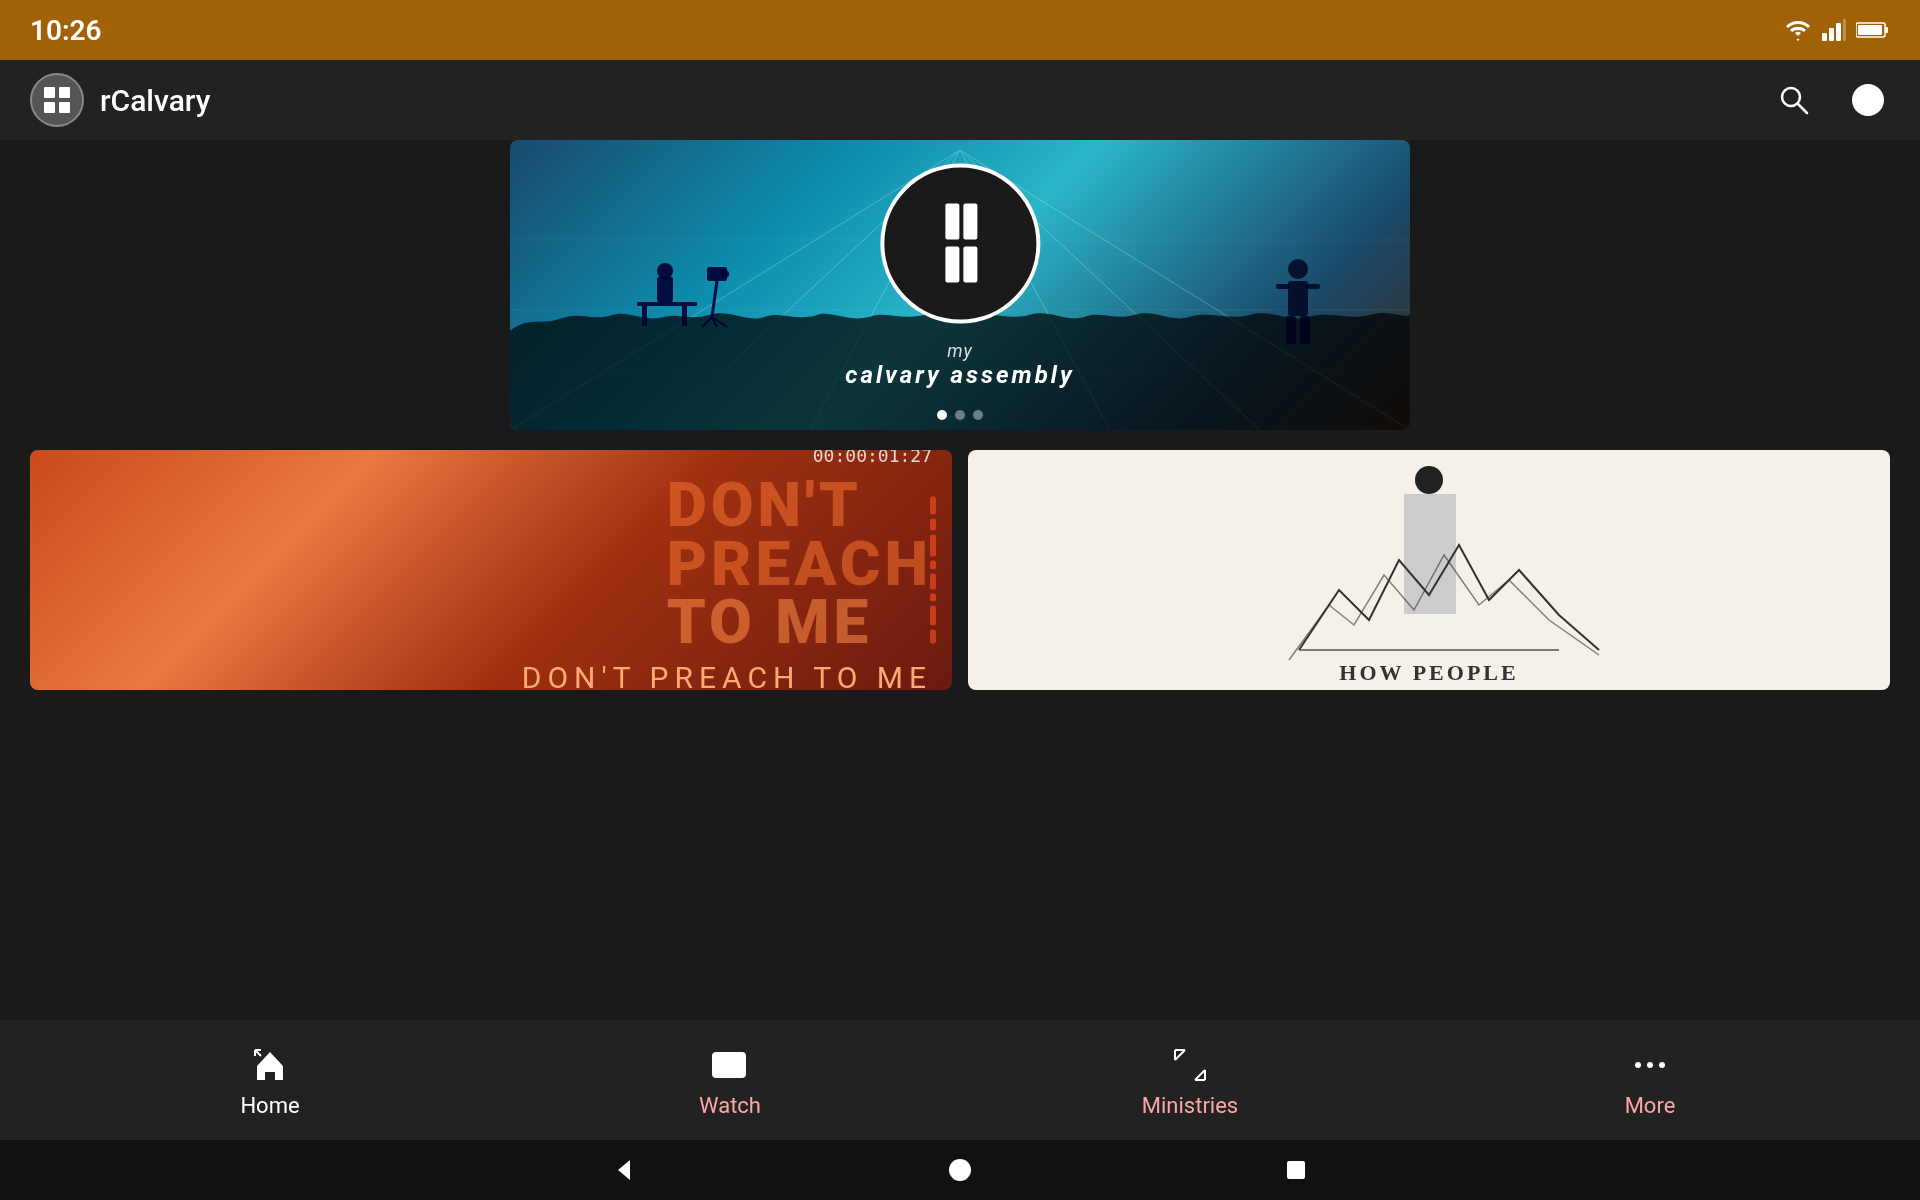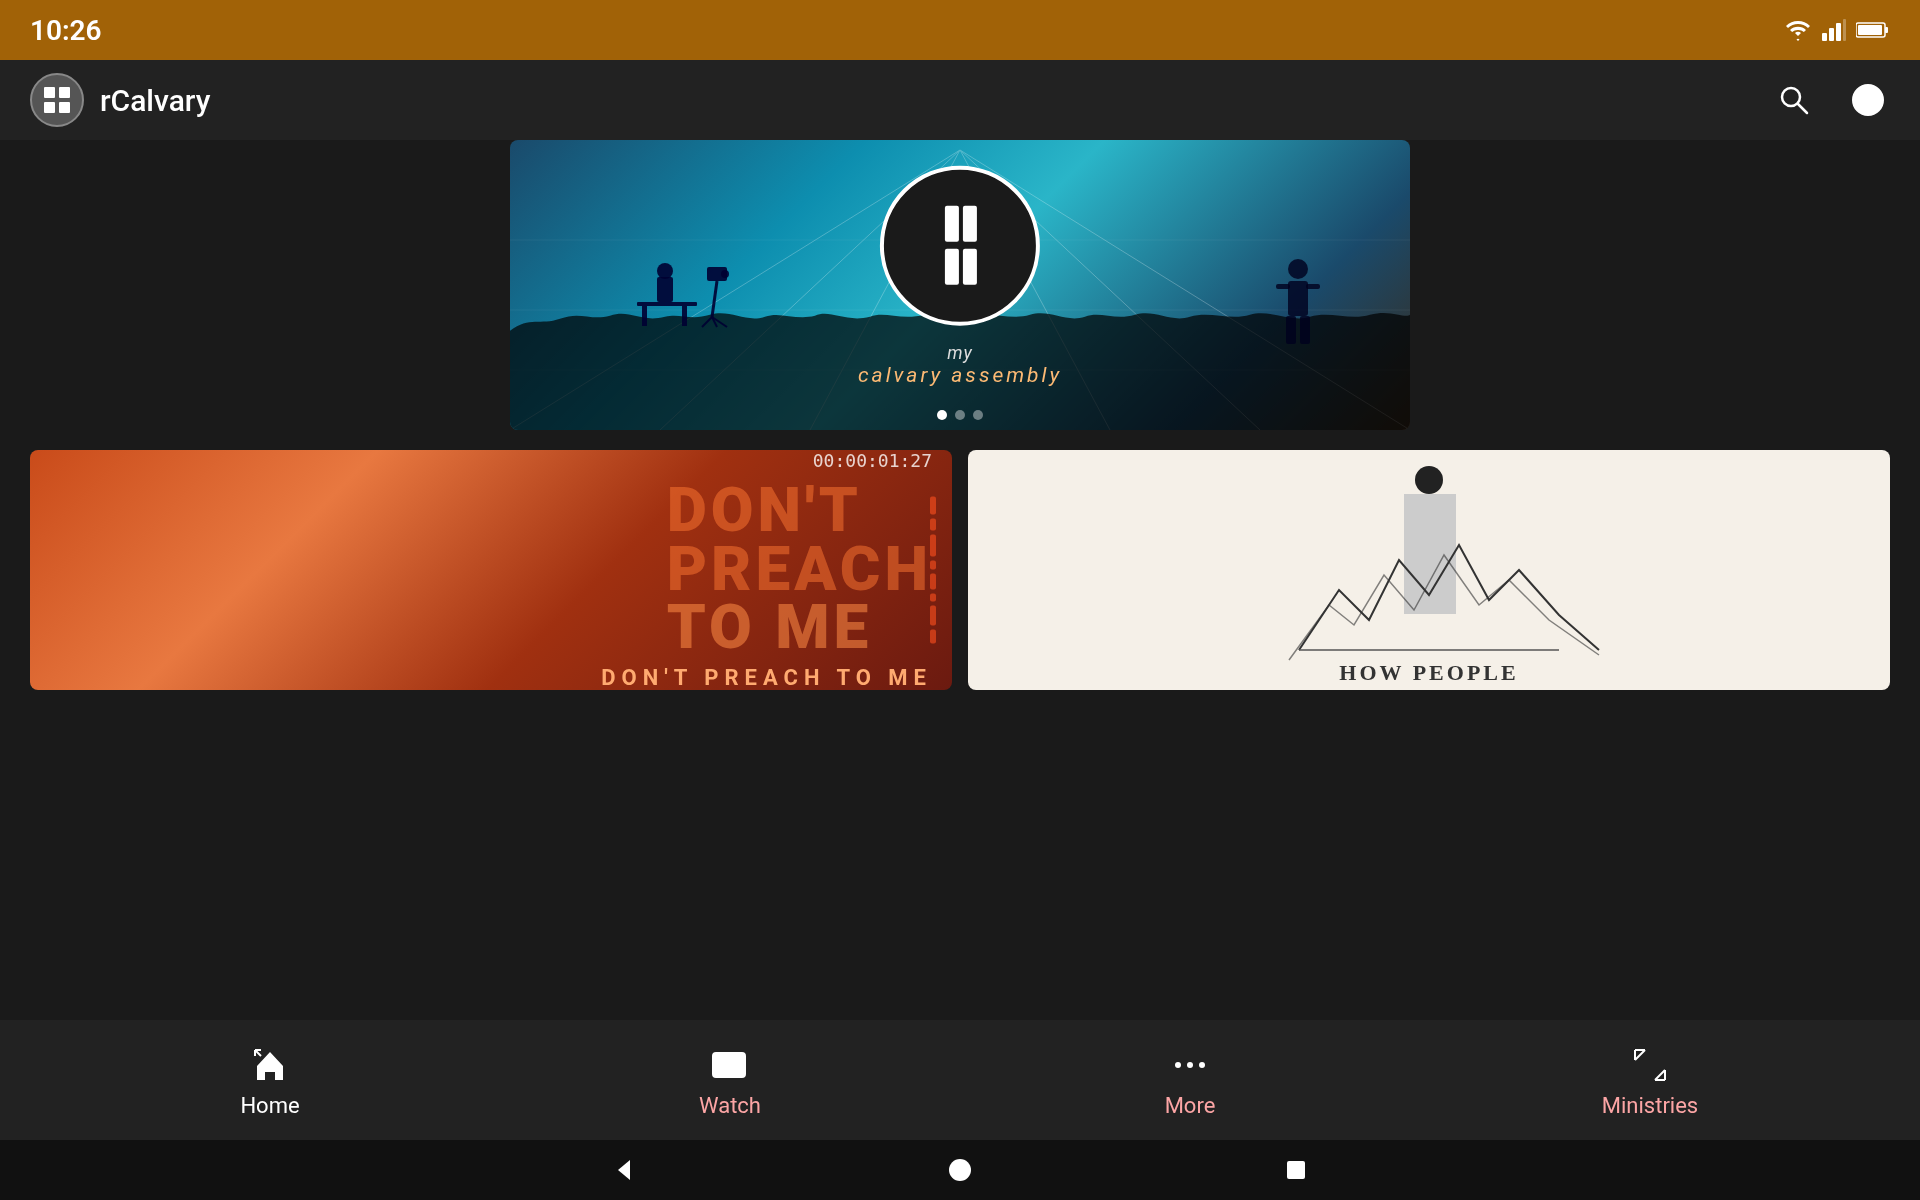--- a/index.html
+++ b/index.html
@@ -198,22 +198,22 @@
     .card-title-big {
       font-size: 62px;
       font-weight: 900;
       color: rgba(255,120,50,0.5);
       line-height: 0.95;
       letter-spacing: 4px;
       text-transform: uppercase;
     }
     .card-subtitle {
       margin-top: 8px;
-      font-size: 22px;
-      font-weight: 700;
+      font-size: 30px;
+      font-weight: 400;
       color: #ffaa70;
       letter-spacing: 6px;
       text-transform: uppercase;
     }
     .card-noise {
       position: absolute;
       right: 16px;
       top: 50%;
       transform: translateY(-50%);
       display: flex;
@@ -425,21 +425,21 @@
         <svg class="hero-logo-icon" viewBox="0 0 90 90" fill="white">
 
           <rect x="30" y="5" width="14" height="36" rx="2"></rect>
           <rect x="48" y="5" width="14" height="36" rx="2"></rect>
           <rect x="30" y="48" width="14" height="36" rx="2"></rect>
           <rect x="48" y="48" width="14" height="36" rx="2"></rect>
         </svg>
       </div>
       <div class="hero-title">
         <div style="font-style:italic;font-size:18px;color:#ddd;">my</div>
-        <div style="font-size:21px;letter-spacing:3px;color:#fdba74;">calvary assembly</div>
+        <div style="font-size:24px;letter-spacing:3px;color:#ffffff;font-weight:bold;">calvary assembly</div>
       </div>
     </div>
 
     <div class="hero-dots">
       <div class="hero-dot active"></div>
       <div class="hero-dot"></div>
       <div class="hero-dot"></div>
     </div>
   </div>
 
@@ -510,42 +510,42 @@
         <polygon points="14,13 28,19 14,25" fill="white"></polygon>
       </svg>
     </div>
     <span class="nav-label">Watch</span>
   </div>
 
 
   <div class="nav-item">
     <div class="nav-icon">
       <svg width="38" height="38" viewBox="0 0 38 38" fill="white">
-        <circle cx="7" cy="19" r="3"></circle>
-        <circle cx="19" cy="19" r="3"></circle>
-        <circle cx="31" cy="19" r="3"></circle>
-      </svg>
-    </div>
-    <span class="nav-label">More</span>
-  </div>
-
-  <div class="nav-item">
-    <div class="nav-icon">
-      <svg width="38" height="38" viewBox="0 0 38 38" fill="white">
 
         <line x1="4" y1="14" x2="14" y2="4" stroke="white" stroke-width="2"></line>
         <line x1="4" y1="4" x2="14" y2="4" stroke="white" stroke-width="2"></line>
         <line x1="4" y1="4" x2="4" y2="14" stroke="white" stroke-width="2"></line>
         <line x1="34" y1="24" x2="24" y2="34" stroke="white" stroke-width="2"></line>
         <line x1="34" y1="34" x2="24" y2="34" stroke="white" stroke-width="2"></line>
         <line x1="34" y1="34" x2="34" y2="24" stroke="white" stroke-width="2"></line>
       </svg>
     </div>
     <span class="nav-label">Ministries</span>
   </div>
+
+  <div class="nav-item">
+    <div class="nav-icon">
+      <svg width="38" height="38" viewBox="0 0 38 38" fill="white">
+        <circle cx="7" cy="19" r="3"></circle>
+        <circle cx="19" cy="19" r="3"></circle>
+        <circle cx="31" cy="19" r="3"></circle>
+      </svg>
+    </div>
+    <span class="nav-label">More</span>
+  </div>
 </div>
 
 <div class="system-nav" style="bottom:0;">
   <div class="sys-btn">
     <svg width="28" height="28" viewBox="0 0 28 28" fill="white">
       <polygon points="20,4 8,14 20,24"></polygon>
     </svg>
   </div>
   <div class="sys-btn">
     <svg width="28" height="28" viewBox="0 0 28 28" fill="white">

